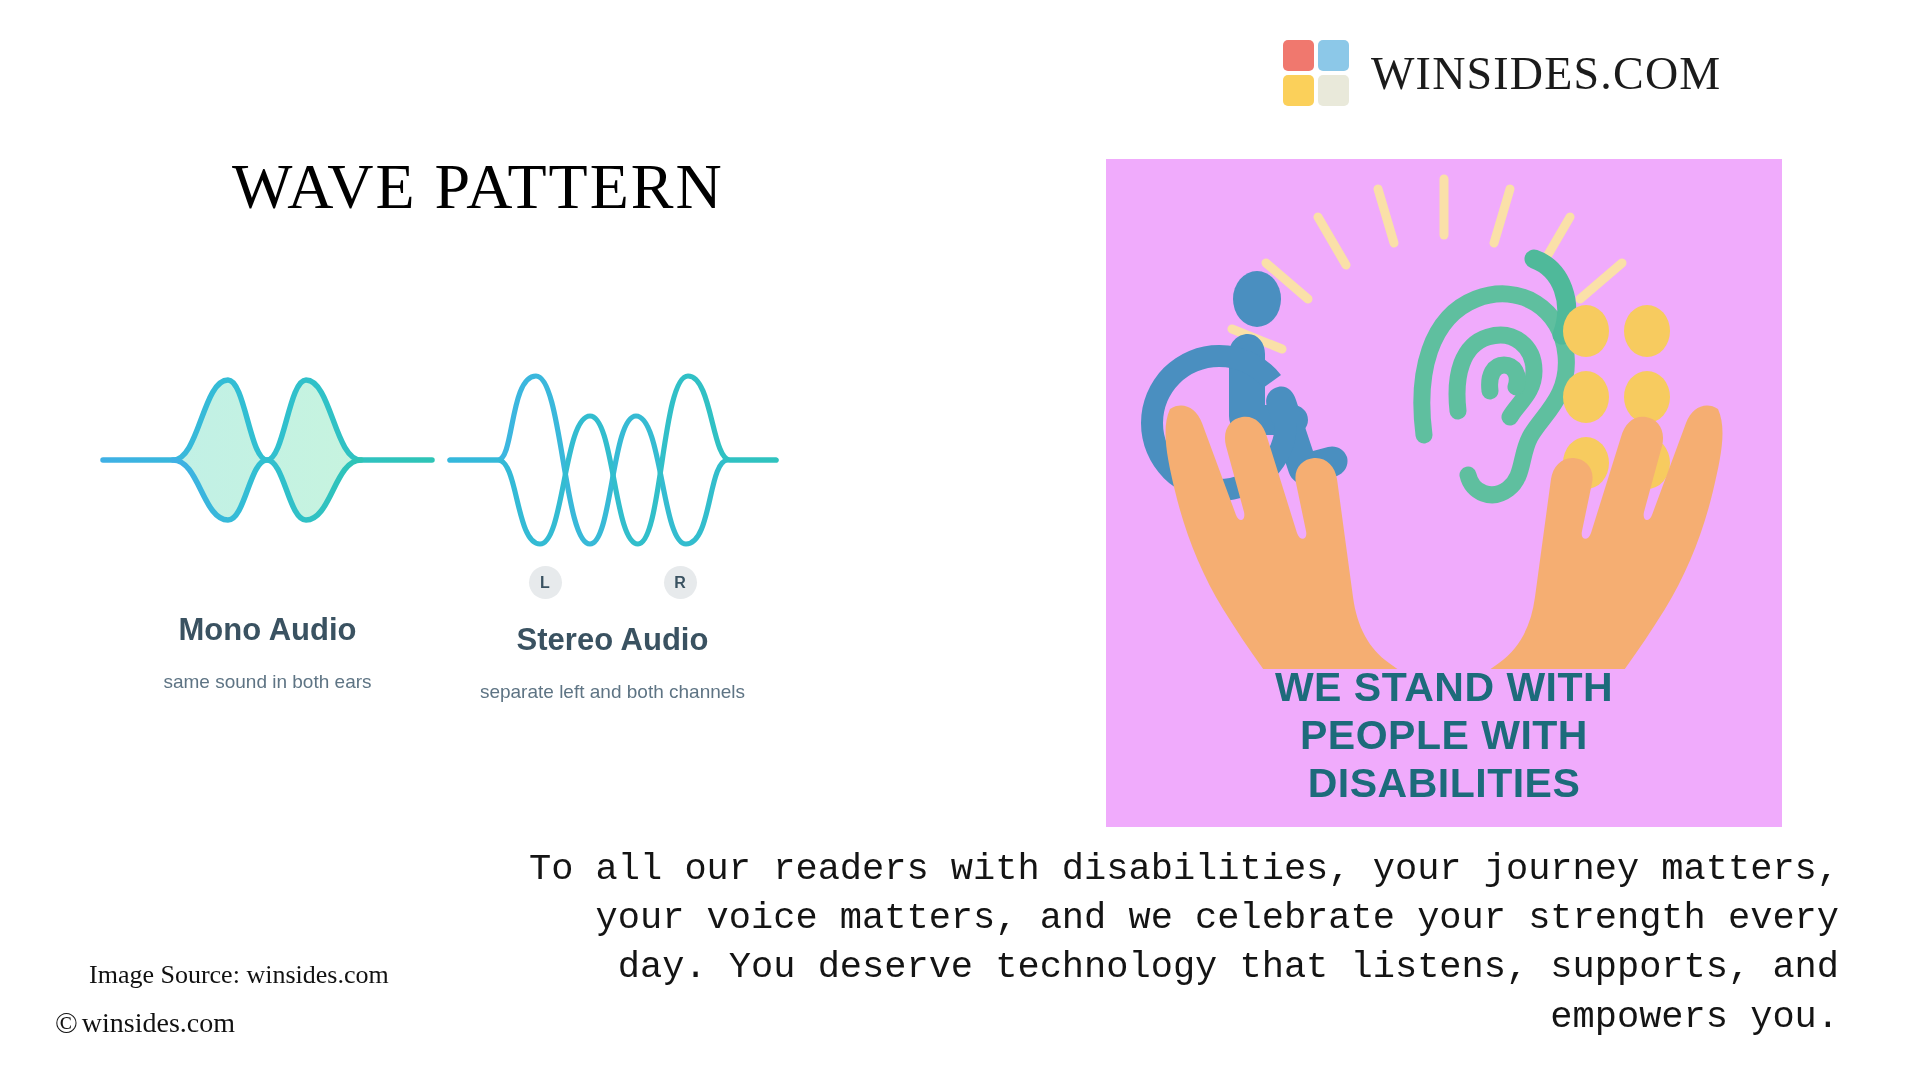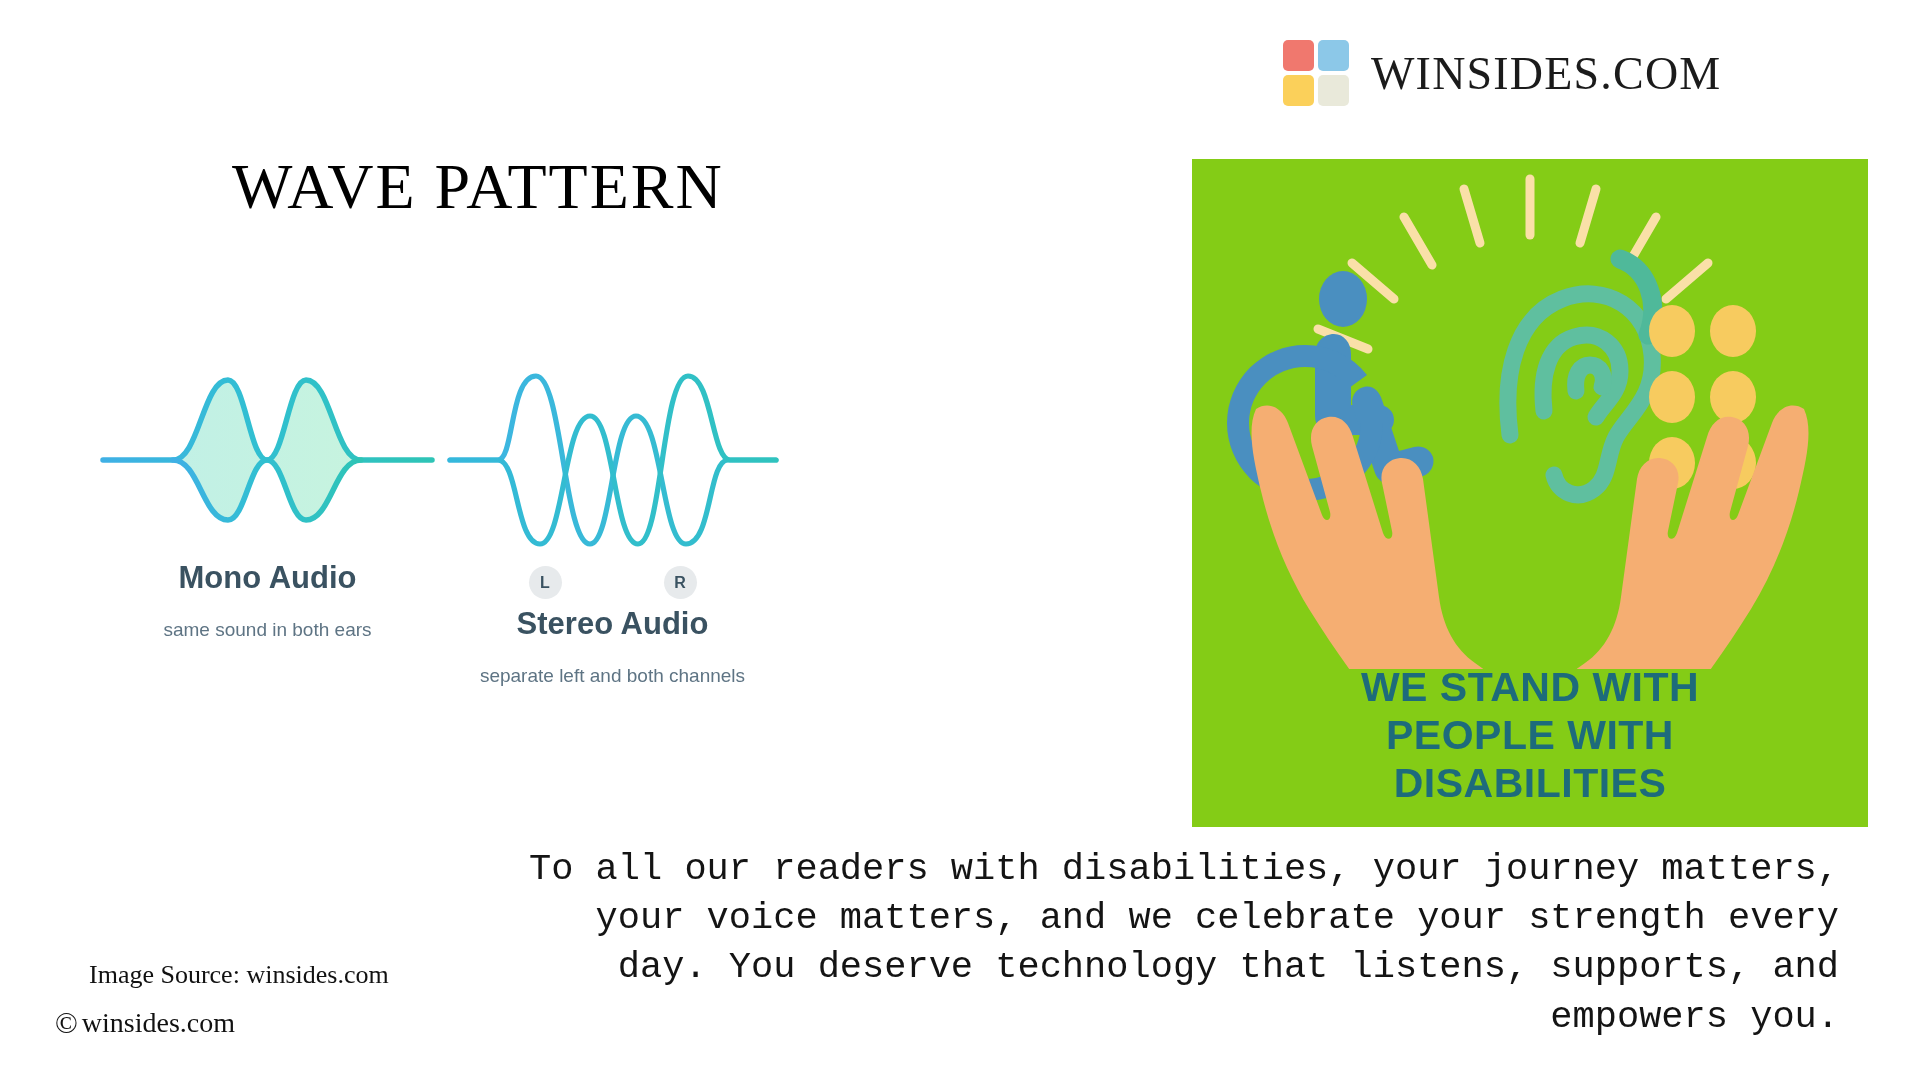--- a/index.html
+++ b/index.html
@@ -79,37 +79,38 @@
     display: flex;
     align-items: center;
     justify-content: center;
   }
   .wave-caption {
     text-align: center;
     font-size: 31px;
     font-weight: 700;
     color: #3a5261;
     line-height: 1.15;
+    margin-top: 16px;
   }
   .wave-sub {
     text-align: center;
     font-size: 19px;
     color: #5e7484;
     margin-top: 23px;
   }
-  .mono-caption-offset { }
+  .mono-caption-offset { margin-top: 52px; }
 
   
   .panel {
     position: absolute;
-    left: 1192px;
+    left: 1106px;
     top: 159px;
     width: 676px;
     height: 668px;
-    background: #84cc16;
+    background: #f0abfc;
     overflow: hidden;
   }
   .panel-art {
     position: absolute;
     left: 0; top: 0;
     width: 676px;
     height: 510px;
   }
   .panel-art svg { display: block; width: 100%; height: 100%; }
   .panel-headline {

